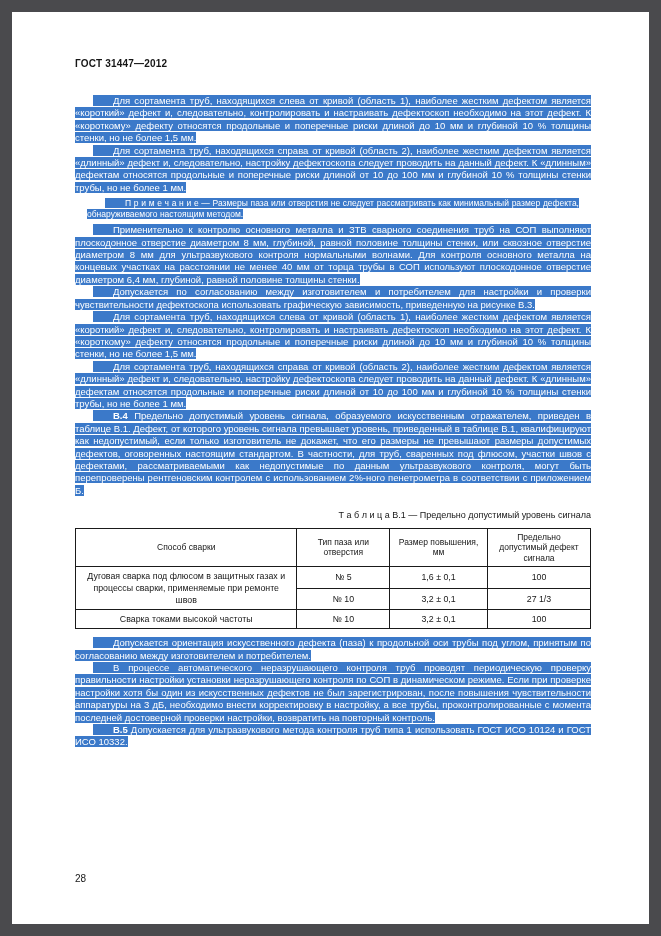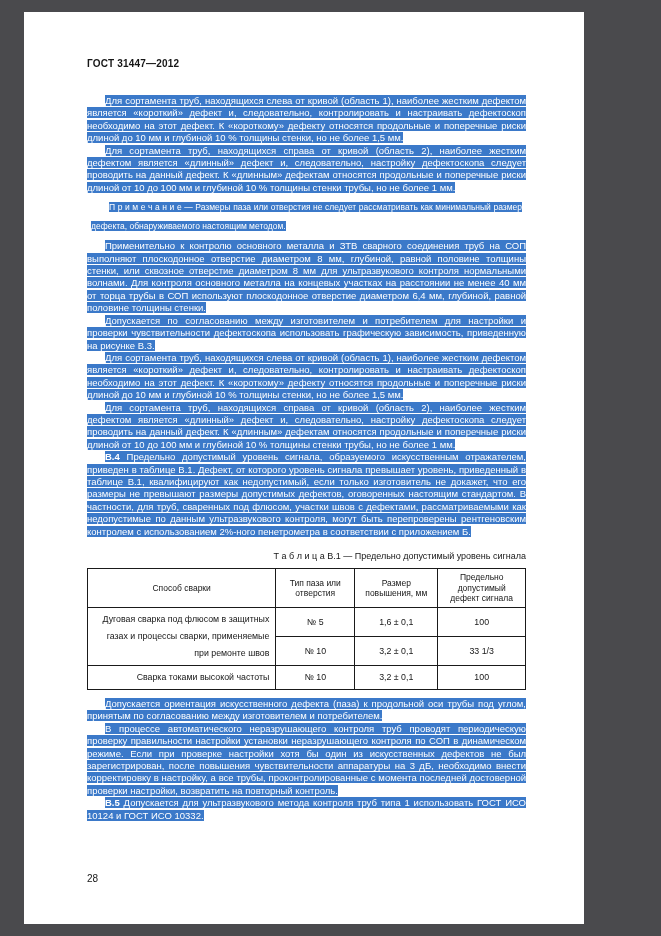--- a/index.html
+++ b/index.html
@@ -4,55 +4,56 @@
 <style>
   * { box-sizing: border-box; }
   html, body { margin: 0; padding: 0; }
   body {
     width: 661px; height: 936px;
     background: var(--frame_bg, #4a4a4d);
     font-family: "Liberation Sans", sans-serif;
     position: relative; overflow: hidden;
   }
   .page {
-    position: absolute; left: 24px; top: 12px;
-    width: 560px; height: 912px;
+    position: absolute; left: 12px; top: 12px;
+    width: 637px; height: 912px;
     background: var(--page_bg, #ffffff);
     padding: 46px 58px 0 63px;
     color: var(--text_color, #161616);
   }
   .header {
     font-size: 10px; font-weight: bold; margin-bottom: 26px;
     letter-spacing: 0.2px;
   }
   .para {
     margin: 0; text-align: justify; text-indent: 18px;
     font-size: 9.5px; line-height: 12.4px;
   }
-  .note { font-size: 8.5px; line-height: 19px; margin: 4px 4px; }
+  .note { font-size: 8.5px; line-height: 11px; margin: 4px 12px; }
   .sel {
     background: var(--selection_bg, #3b79c9);
     color: var(--selection_text, #ffffff);
+    padding-left: 20px;
   }
   .caption {
     margin: 12px 0 6px; font-size: 9px; text-align: right; text-indent: 0;
   }
   table.tbl {
     width: 100%; border-collapse: collapse; font-size: 8.8px;
     table-layout: fixed;
   }
   .tbl th, .tbl td {
     border: 1px solid var(--table_border, #1a1a1a);
     padding: 3px 6px; vertical-align: middle;
   }
   .tbl th {
     font-weight: normal; text-align: center; font-size: 8.5px;
     line-height: 10.5px; height: 34px;
   }
-  .tbl td.method { text-align: right; line-height: 17px; }
+  .tbl td.method { text-align: center; line-height: 12px; }
   .tbl td.num { text-align: center; height: 17px; }
   .col-method { width: 43%; }
   .col-type { width: 18%; }
   .col-size { width: 19%; }
   .col-level { width: 20%; }
   .after { margin-top: 8px; }
   .ref {
     border: 1px solid #6b6b6b; padding: 0 1px; margin: 0 1px;
     background: #ffffff; color: #161616;
   }
@@ -106,21 +107,21 @@
         <tbody>
           <tr>
             <td class="method" rowspan="2">Дуговая сварка под флюсом в защитных газах и процессы сварки, применяемые при ремонте швов</td>
             <td class="num">№ 5</td>
             <td class="num">1,6 ± 0,1</td>
             <td class="num">100</td>
           </tr>
           <tr>
             <td class="num">№ 10</td>
             <td class="num">3,2 ± 0,1</td>
-            <td class="num">33 1/3</td>
+            <td class="num">27 1/3</td>
           </tr>
           <tr>
             <td class="method">Сварка токами высокой частоты</td>
             <td class="num">№ 10</td>
             <td class="num">3,2 ± 0,1</td>
             <td class="num">100</td>
           </tr>
         </tbody>
       </table>
 

